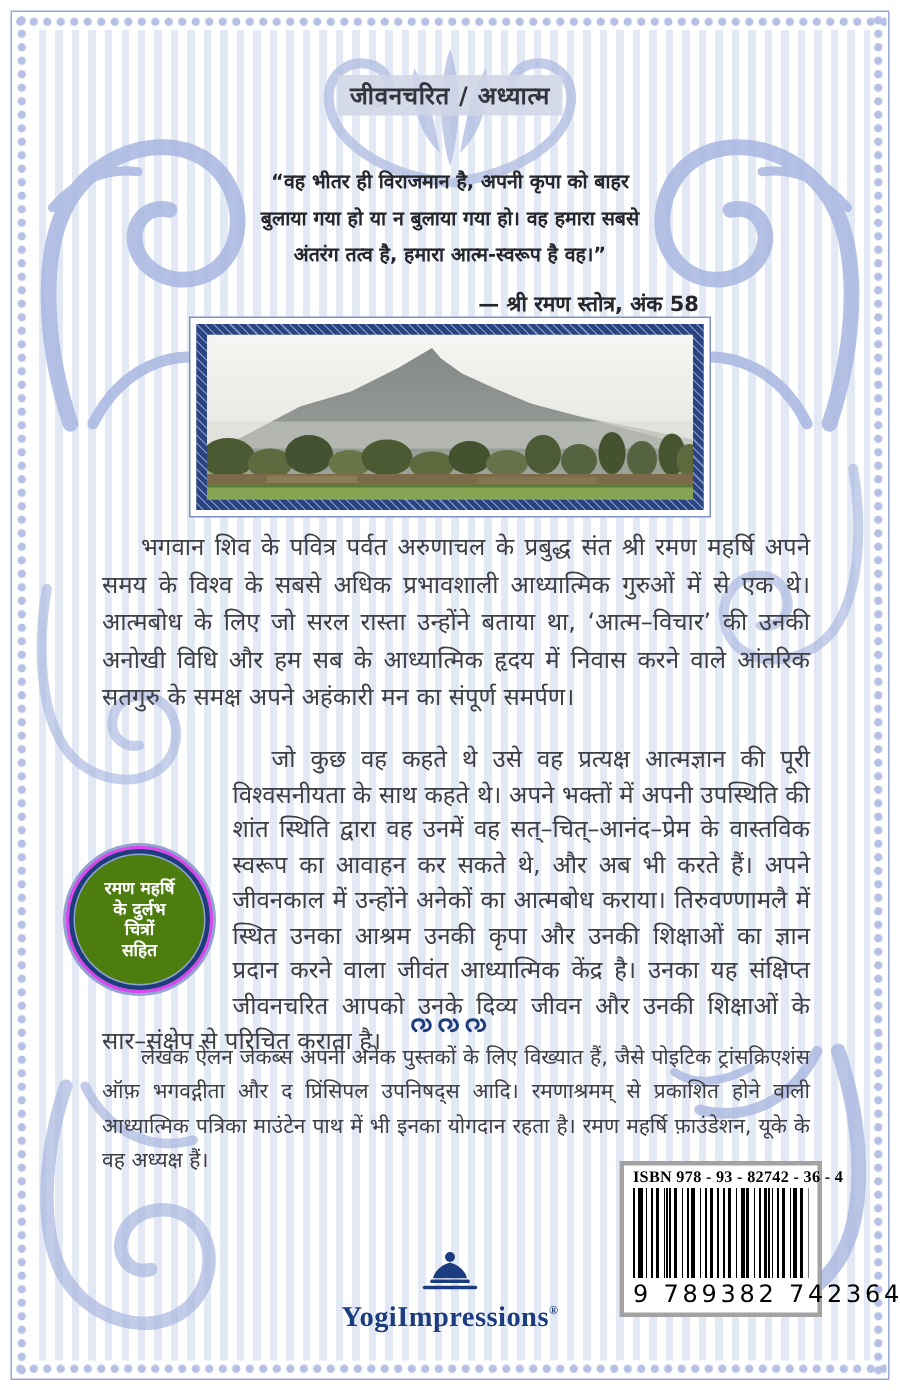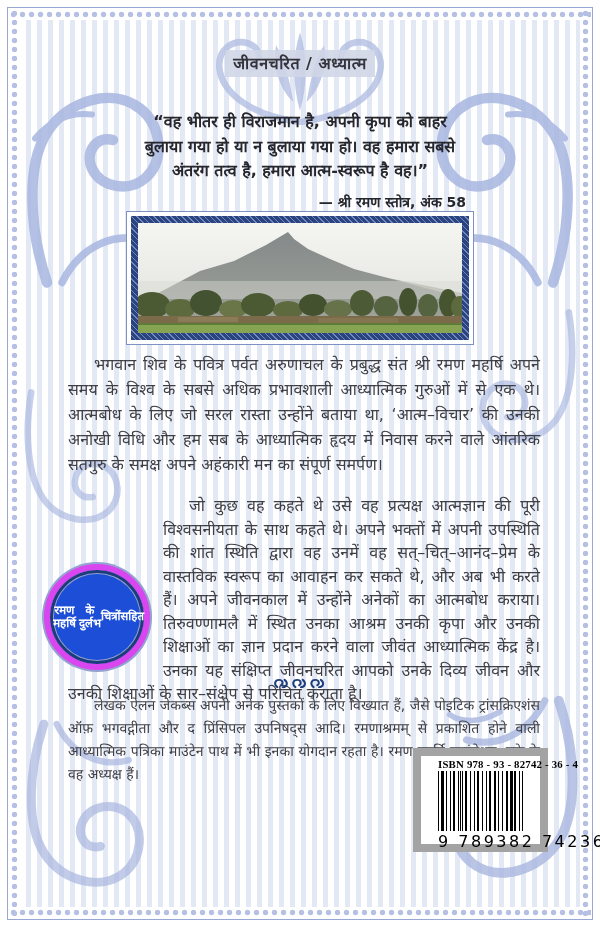--- a/index.html
+++ b/index.html
@@ -29,53 +29,53 @@
   .o-br{right:16px; bottom:34px; width:140px; height:200px; transform:scale(-1,-1); opacity:.8;}
   .o-top{left:50%; top:22px; transform:translateX(-50%); width:240px; height:110px; opacity:.8;}
   
   .category{position:absolute; top:50px; left:0; right:0; text-align:center; z-index:3;}
   .category span{
     display:inline-block; background:rgba(208,214,231,.88); color:#34343c;
     font-size:16px; font-weight:bold; letter-spacing:.5px; padding:2px 8px 3px;
   }
   
   .quote{position:absolute; top:110px; left:55px; right:55px; z-index:3;
-    text-align:center; color:#26262d; font-size:16px; font-weight:bold; line-height:24.5px;}
+    text-align:center; color:#26262d; font-size:13px; font-weight:bold; line-height:24.5px;}
   .attr{position:absolute; top:192px; left:0; right:134px; z-index:3;
     text-align:right; color:#26262d; font-size:14px; font-weight:bold;}
   
   .photo-frame{position:absolute; left:126px; top:211px; width:348px; z-index:3;
     box-sizing:border-box; background:#ffffff; border:1px solid #7e91c2; padding:4px;}
   .photo-border{
     padding:7px;
     background:#2a4381;
     background-image:repeating-linear-gradient(45deg, #2a4381 0 3px, #7388bb 3px 4px);
   }
   .photo-border svg{display:block; width:100%; height:110px;}
   
   .para{position:absolute; left:68px; right:60px; z-index:3; color:#3e3e45;
     text-align:justify; text-indent:26px; margin:0;}
   .p1{top:352px; font-size:16px; line-height:25px;}
   .p2{top:494px; font-size:16px; line-height:23.5px;}
   .p3{top:694px; font-size:14px; line-height:23px;}
   
   .badge{
     float:left; width:94px; height:94px; margin:70px 13px 4px -24px;
-    border-radius:50%; background:#1d4ed8;
-    border:6px solid #d946ef;
+    border-radius:50%; background:#4d7c0f;
+    border:2px solid #d946ef;
     box-shadow:0 0 0 2px #93a3d0, inset 0 0 0 3px #1d3c7c, inset 0 0 0 4px #8fa0cd;
-    display:flex; flex-direction:row; justify-content:center; align-items:center;
+    display:flex; flex-direction:column; justify-content:center; align-items:center;
     color:#ffffff; font-size:11.5px; font-weight:bold; line-height:13.5px; text-align:center;
     text-indent:0;
   }
   
   .divider{position:absolute; top:675px; left:0; right:0; text-align:center; z-index:3;}
   
-  .isbn-box{position:absolute; left:413px; top:748px; width:135px; height:104px; z-index:4;
-    box-sizing:border-box; background:#ffffff; border:8px solid #a3a3a3; padding:2px 17px; text-align:center;}
+  .isbn-box{position:absolute; left:413px; top:774px; width:135px; height:104px; z-index:4;
+    box-sizing:border-box; background:#ffffff; border:3px solid #a3a3a3; padding:2px 6px; text-align:center;}
   .isbn-label{font-family:"Liberation Serif", serif; font-weight:bold; font-size:10.8px;
     color:#000; white-space:nowrap; letter-spacing:.2px;}
   .bars{height:60px; margin-top:1px; background-color:#fff;
     background-image:
       repeating-linear-gradient(90deg, transparent 0 5px, #000 5px 6.5px, transparent 6.5px 17px),
       repeating-linear-gradient(90deg, #000 0 1.5px, #fff 1.5px 3.5px, #000 3.5px 5.5px, #fff 5.5px 8.5px, #000 8.5px 9.5px, #fff 9.5px 12px);
   }
   .digits{font-size:16px; color:#000; letter-spacing:2.5px; margin-top:1px; white-space:nowrap;}
   
   .logo{position:absolute; left:210px; top:833px; width:180px; text-align:center; z-index:3;}
@@ -223,14 +223,25 @@
   </div>
 
   <p class="para p3">लेखक ऐलन जेकब्स अपनी अनेक पुस्तकों के लिए विख्यात हैं, जैसे पोइटिक ट्रांसक्रिएशंस ऑफ़ भगवद्गीता और द प्रिंसिपल उपनिषद्स आदि। रमणाश्रमम् से प्रकाशित होने वाली आध्यात्मिक पत्रिका माउंटेन पाथ में भी इनका योगदान रहता है। रमण महर्षि फ़ाउंडेशन, यूके के वह अध्यक्ष हैं।</p>
 
   <div class="isbn-box">
     <div class="isbn-label">ISBN 978 - 93 - 82742 - 36 - 4</div>
     <div class="bars"></div>
     <div class="digits">9 789382 742364</div>
   </div>
 
+  <div class="logo">
+    <svg class="glyph" width="40" height="30" viewBox="0 0 44 32">
+      <g fill="#1c3c80">
+        <circle cx="22" cy="5" r="3.6"></circle>
+        <path d="M22,9 C16,10.5 11,15 9.5,20.5 L34.5,20.5 C33,15 28,10.5 22,9 Z"></path>
+        <path d="M9,21.5 L35,21.5 C36.5,21.5 37,23 36,24 L8,24 C7,23 7.5,21.5 9,21.5 Z"></path>
+        <rect x="2" y="26" width="40" height="2.6" rx="1.3"></rect>
+      </g>
+    </svg>
+    <div class="wordmark"><span>YogiImpressions</span><sup>®</sup></div>
+  </div>
 
 </div>
 
 </body></html>

